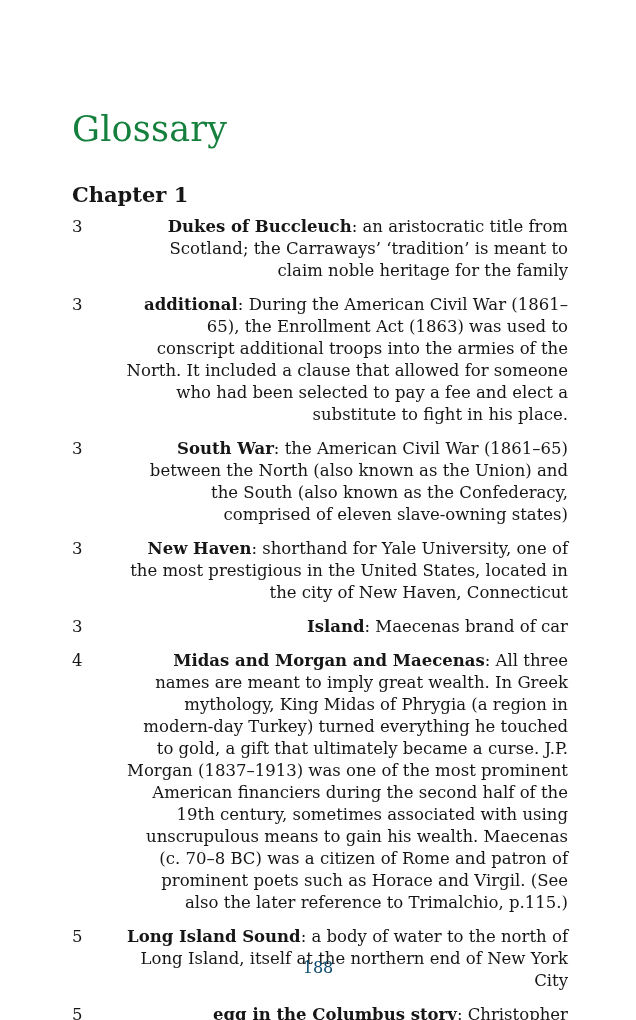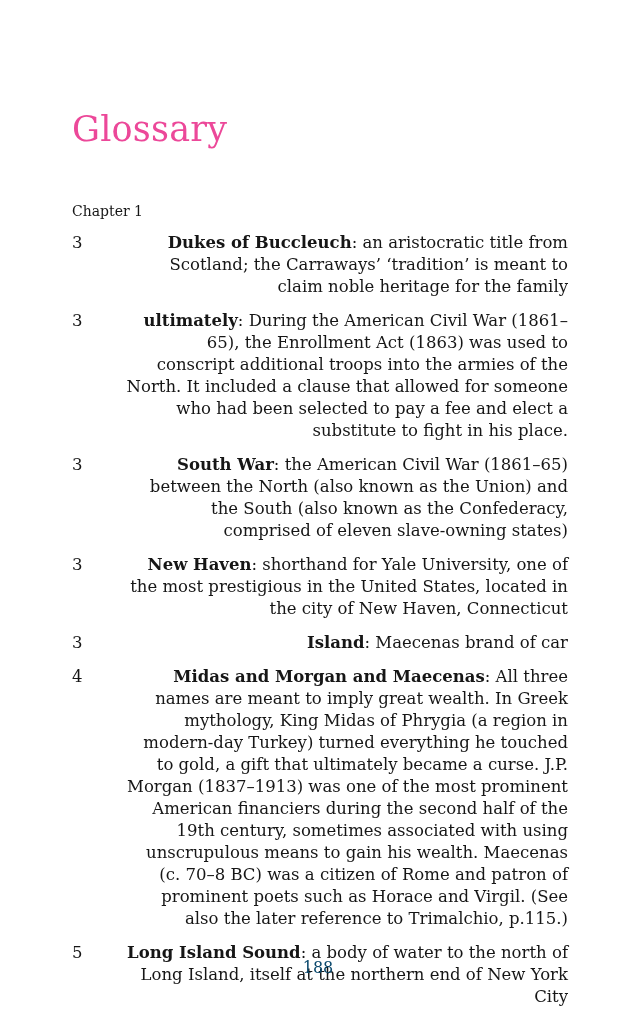--- a/index.html
+++ b/index.html
@@ -16,27 +16,27 @@
   }
   .content {
     padding: 0 68px 0 72px;
   }
   .book-title {
     padding-top: 106px;
     font-size: 35px;
     font-weight: 400;
     line-height: 46px;
     letter-spacing: 0.2px;
-    color: #ec4899;
+    color: #15803d;
   }
   .chapter-heading {
-    margin-top: 48px;
-    font-size: 14px;
+    margin-top: 32px;
+    font-size: 21px;
     line-height: 22px;
-    font-weight: 400;
+    font-weight: 700;
   }
   .entries {
     margin-top: 10px;
   }
   .entry {
     display: flex;
     align-items: flex-start;
     margin-bottom: 12px;
     font-size: 16.5px;
     line-height: 22px;
@@ -75,21 +75,21 @@
 
     <div class="entries">
 
       <div class="entry">
         <span class="entry-num">3</span>
         <p class="entry-text"><span class="term">Dukes of Buccleuch</span><span>: </span><span>an aristocratic title from Scotland; the Carraways’ ‘tradition’ is meant to claim noble heritage for the family</span></p>
       </div>
 
       <div class="entry">
         <span class="entry-num">3</span>
-        <p class="entry-text"><span class="term">ultimately</span><span>: </span><span>During the American Civil War (1861–65), the Enrollment Act (1863) was used to conscript additional troops into the armies of the North. It included a clause that allowed for someone who had been selected to pay a fee and elect a substitute to fight in his place.</span></p>
+        <p class="entry-text"><span class="term">additional</span><span>: </span><span>During the American Civil War (1861–65), the Enrollment Act (1863) was used to conscript additional troops into the armies of the North. It included a clause that allowed for someone who had been selected to pay a fee and elect a substitute to fight in his place.</span></p>
       </div>
 
       <div class="entry">
         <span class="entry-num">3</span>
         <p class="entry-text"><span class="term">South War</span><span>: </span><span>the American Civil War (1861–65) between the North (also known as the Union) and the South (also known as the Confederacy, comprised of eleven slave-owning states)</span></p>
       </div>
 
       <div class="entry">
         <span class="entry-num">3</span>
         <p class="entry-text"><span class="term">New Haven</span><span>: </span><span>shorthand for Yale University, one of the most prestigious in the United States, located in the city of New Haven, Connecticut</span></p>

